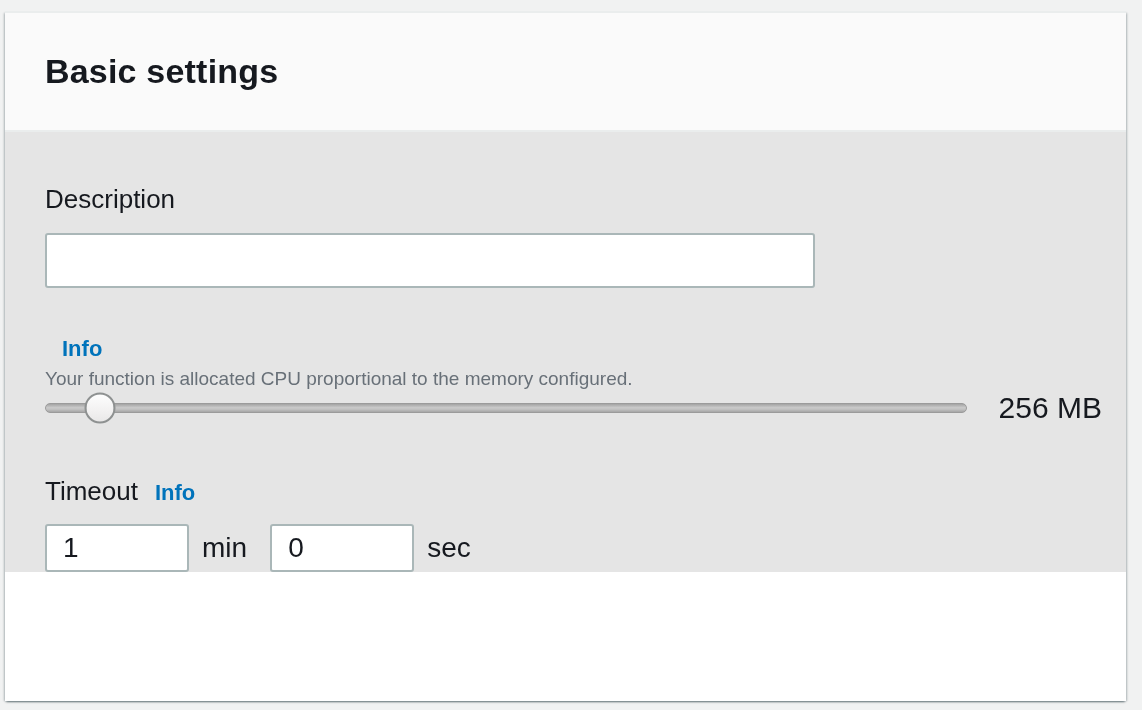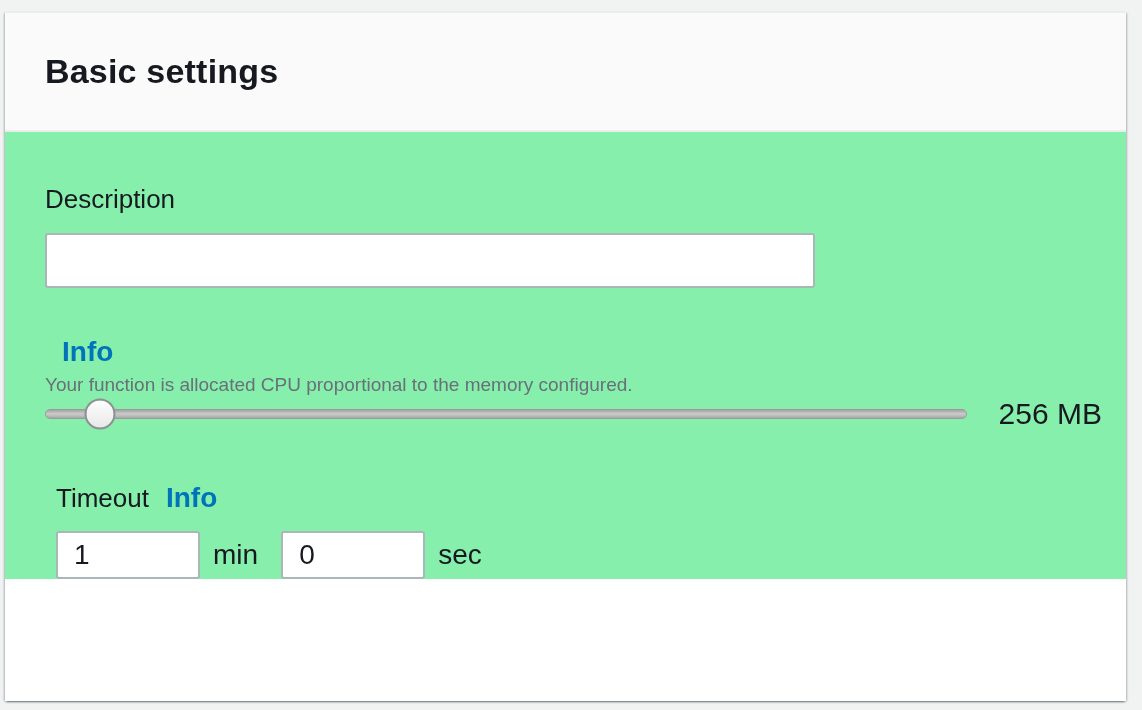--- a/index.html
+++ b/index.html
@@ -33,32 +33,32 @@
     align-items: center;
   }
   .panel-title {
     font-size: 34px;
     font-weight: 700;
     letter-spacing: 0.2px;
     color: #16191f;
   }
   .panel-body {
     padding: 52px 24px 0 40px;
-    background: #86efac;
+    background: #e5e5e5;
   }
   .field-label-row {
     display: flex;
     align-items: baseline;
   }
   .field-label {
     font-size: 26px;
     color: #16191f;
   }
   .info-link {
-    font-size: 28px;
+    font-size: 22px;
     font-weight: 700;
     color: #0073bb;
     margin-left: 17px;
     text-decoration: none;
     cursor: pointer;
   }
   .description-input {
     display: block;
     margin-top: 18px;
     width: 770px;
@@ -111,21 +111,21 @@
     background: linear-gradient(to bottom, #fdfdfd, #f2f1f1 60%, #e9e8e8);
     border: 2.5px solid #8e9191;
     cursor: grab;
   }
   .slider-value {
     margin-left: 32px;
     font-size: 30px;
     color: #16191f;
     white-space: nowrap;
   }
-  .timeout-field { margin-top: 50px; margin-left: 11px; }
+  .timeout-field { margin-top: 50px; }
   .timeout-inputs {
     margin-top: 17px;
     display: flex;
     align-items: center;
   }
   .timeout-input {
     width: 144px;
     height: 48px;
     border: 2px solid #aab7b8;
     border-radius: 3px;

